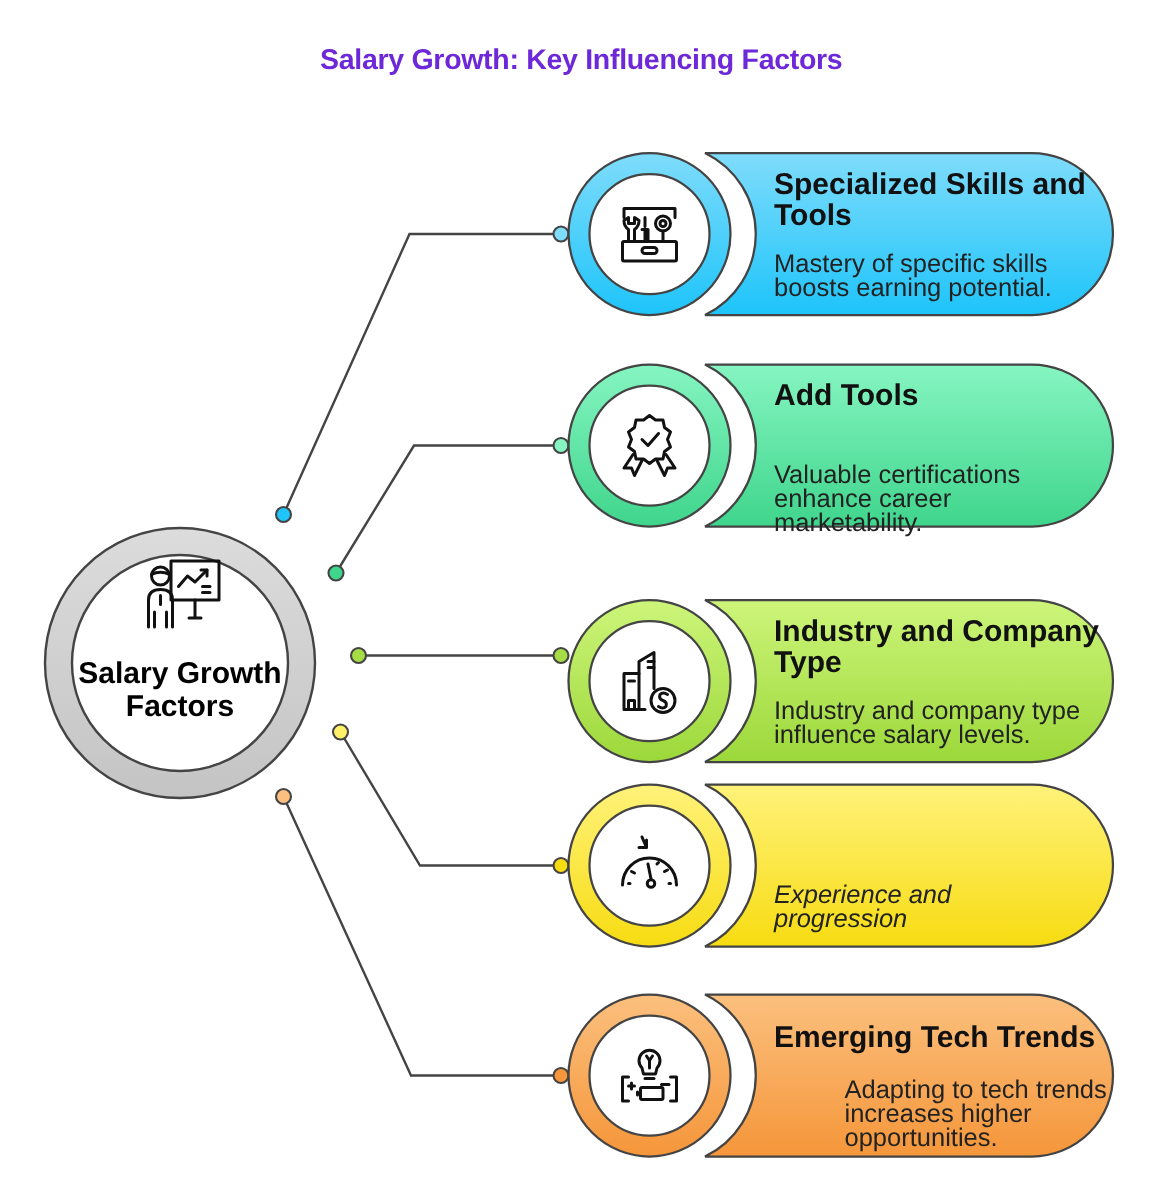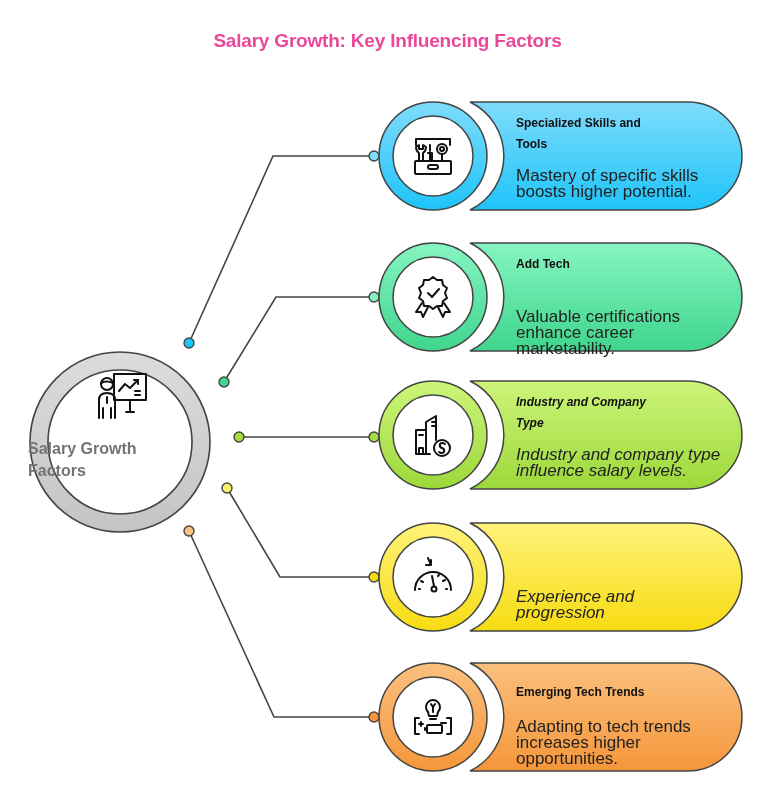--- a/index.html
+++ b/index.html
@@ -1,28 +1,28 @@
 <!DOCTYPE html>
 <html><head>
 <meta charset="utf-8">
 <style>
   html, body { margin: 0; padding: 0; background: #ffffff; }
   body { width: 775px; height: 795px; position: relative; overflow: hidden;
          font-family: "Liberation Sans", "DejaVu Sans", sans-serif; }
   .title { position: absolute; left: 0; top: 30px; width: 775px; text-align: center;
-           font-size: 19px; font-weight: bold; color: #ec4899; letter-spacing: -0.2px; }
+           font-size: 19px; font-weight: bold; color: #6d28d9; letter-spacing: -0.2px; }
   svg.connectors { position: absolute; left: 0; top: 0; }
   .hub { position: absolute; left: 28px; top: 350px; width: 184px; height: 184px; }
-  .hub-label { position: absolute; left: 0; top: 88px; width: 184px; 
-               font-size: 16px; font-weight: bold; color: #737373; line-height: 22px; }
+  .hub-label { position: absolute; left: 0; top: 88px; width: 184px; text-align: center;
+               font-size: 20px; font-weight: bold; color: #000000; line-height: 22px; }
   .hub-icon { position: absolute; left: 66px; top: 20px; }
   .card { position: absolute; left: 378px; width: 366px; height: 110px; }
   .card .pill { position: absolute; left: 0; top: 0; }
   .card .heading { position: absolute; left: 138px; top: 12px; width: 220px;
-                   font-size: 12px; font-weight: bold; color: #111; line-height: 21px; }
+                   font-size: 20px; font-weight: bold; color: #111; line-height: 21px; }
   .card .desc { position: absolute; left: 138px; width: 210px;
                 font-size: 17px; color: #222; line-height: 16px; }
   .card .icon { position: absolute; left: 30px; top: 30px; width: 50px; height: 50px; }
 </style>
 </head>
 <body>
 
 <div class="title">Salary Growth: Key Influencing Factors</div>
 
 <svg class="connectors" width="775" height="795">
@@ -101,21 +101,21 @@
         <circle cx="34" cy="18" r="2"></circle>
       <path d="M34 23 V30"></path>
     </g>
   </svg>
   <div class="heading">
     <div>Specialized Skills and</div>
       <div>Tools</div>
   </div>
   <div class="desc" style="top:67px;">
     <div>Mastery of specific skills</div>
-      <div>boosts higher potential.</div>
+      <div>boosts earning potential.</div>
   </div>
 </div>
 
 <div class="card" style="top:242px;">
   <svg class="pill" width="366" height="112">
     <defs>
         <linearGradient id="g2" x1="0" y1="0" x2="0" y2="1">
           <stop offset="0" stop-color="#86f5c1"></stop>
           <stop offset="1" stop-color="#3fd58c"></stop>
         </linearGradient>
@@ -126,29 +126,29 @@
   </svg>
   <svg class="icon" viewBox="0 0 50 50">
     <g fill="none" stroke="#111" stroke-width="2" stroke-linecap="round" stroke-linejoin="round">
       <path d="M25 5 L29 8 L34 8 L35 13 L39 16 L37 21 L39 26 L35 29 L34 34 L29 34 L25 37 L21 34 L16 34 L15 29 L11 26 L13 21 L11 16 L15 13 L16 8 L21 8 Z"></path>
       <path d="M20 21 L24 25 L31 17"></path>
       <path d="M14 31 L8 40 L13 40 L15 45 L20 35"></path>
       <path d="M36 31 L42 40 L37 40 L35 45 L30 35"></path>
     </g>
   </svg>
   <div class="heading">
-      <div>Add Tech</div>
+      <div>Add Tools</div>
   </div>
   <div class="desc" style="top:67px;">
     <div>Valuable certifications</div>
       <div>enhance career marketability.</div>
   </div>
 </div>
 
-<div class="card" style="top:380px;font-style:italic;">
+<div class="card" style="top:399px;">
   <svg class="pill" width="366" height="112">
     <defs>
         <linearGradient id="g3" x1="0" y1="0" x2="0" y2="1">
           <stop offset="0" stop-color="#cdf57a"></stop>
           <stop offset="1" stop-color="#9cd83a"></stop>
         </linearGradient>
       </defs>
     <path d="M92 1 H310 A54 54 0 0 1 310 109 H92 A60 60 0 0 0 92 1 Z" fill="url(#g3)" stroke="#444" stroke-width="1.5"></path>
     <circle cx="55" cy="55" r="54" fill="url(#g3)" stroke="#444" stroke-width="1.5"></circle>
     <circle cx="55" cy="55" r="40" fill="#fff" stroke="#444" stroke-width="1.5"></circle>
@@ -222,17 +222,17 @@
       <path d="M39 26 H43 V42 H39"></path>
       <path d="M11 32 H15 M13 30 V34"></path>
       <path d="M33 31 H38"></path>
       <rect x="19" y="33" width="15" height="8" rx="1"></rect>
       <path d="M17 36 V38"></path>
     </g>
   </svg>
   <div class="heading" style="top:20px;">
     <div>Emerging Tech Trends</div>
   </div>
-  <div class="desc" style="top:57px;">
+  <div class="desc" style="top:57px;margin-left:47px;">
     <div>Adapting to tech trends</div>
       <div>increases higher opportunities.</div>
   </div>
 </div>
 
 </body></html>

